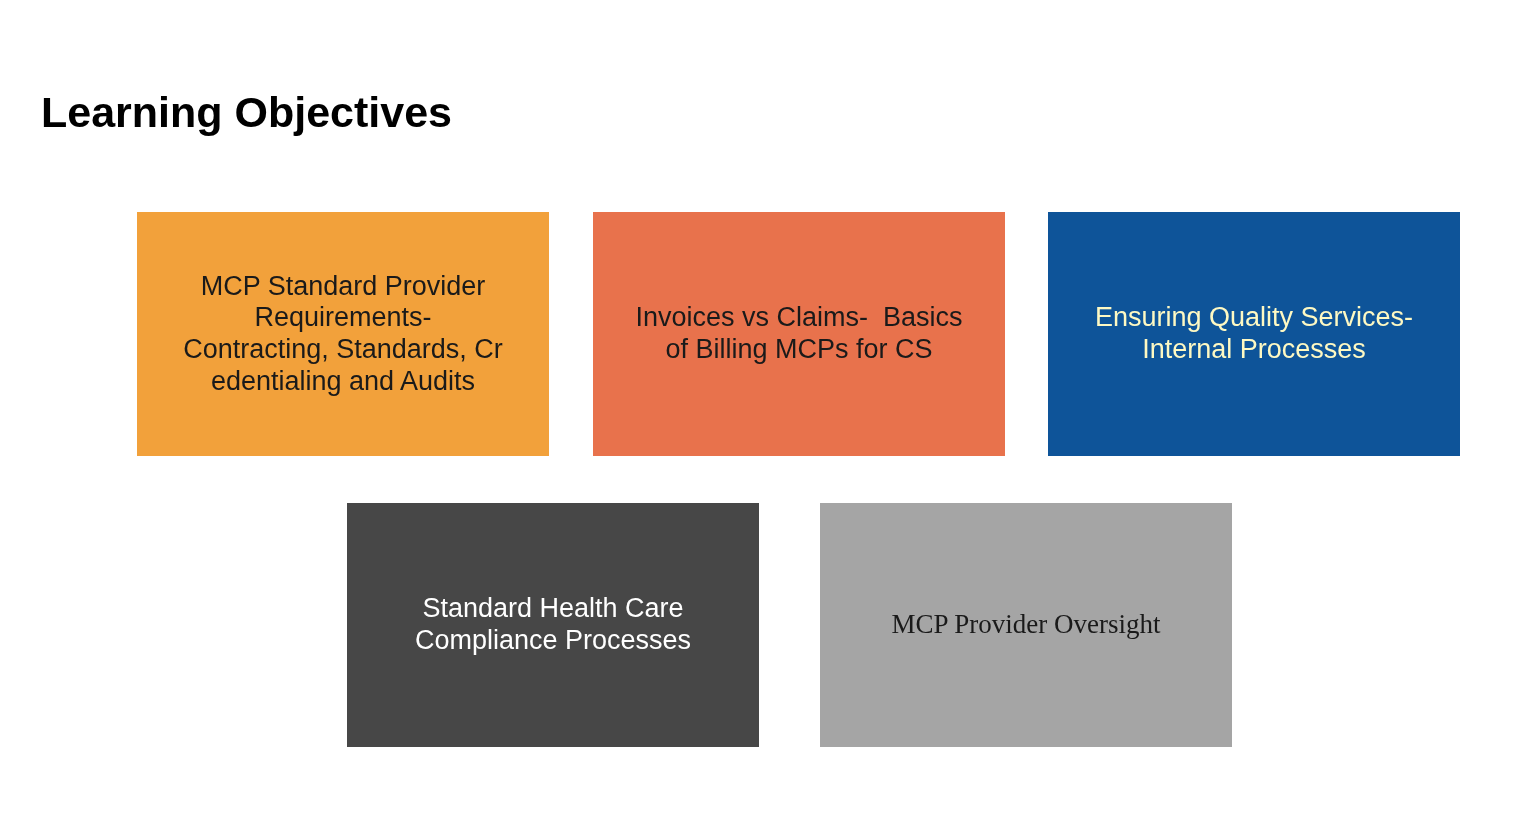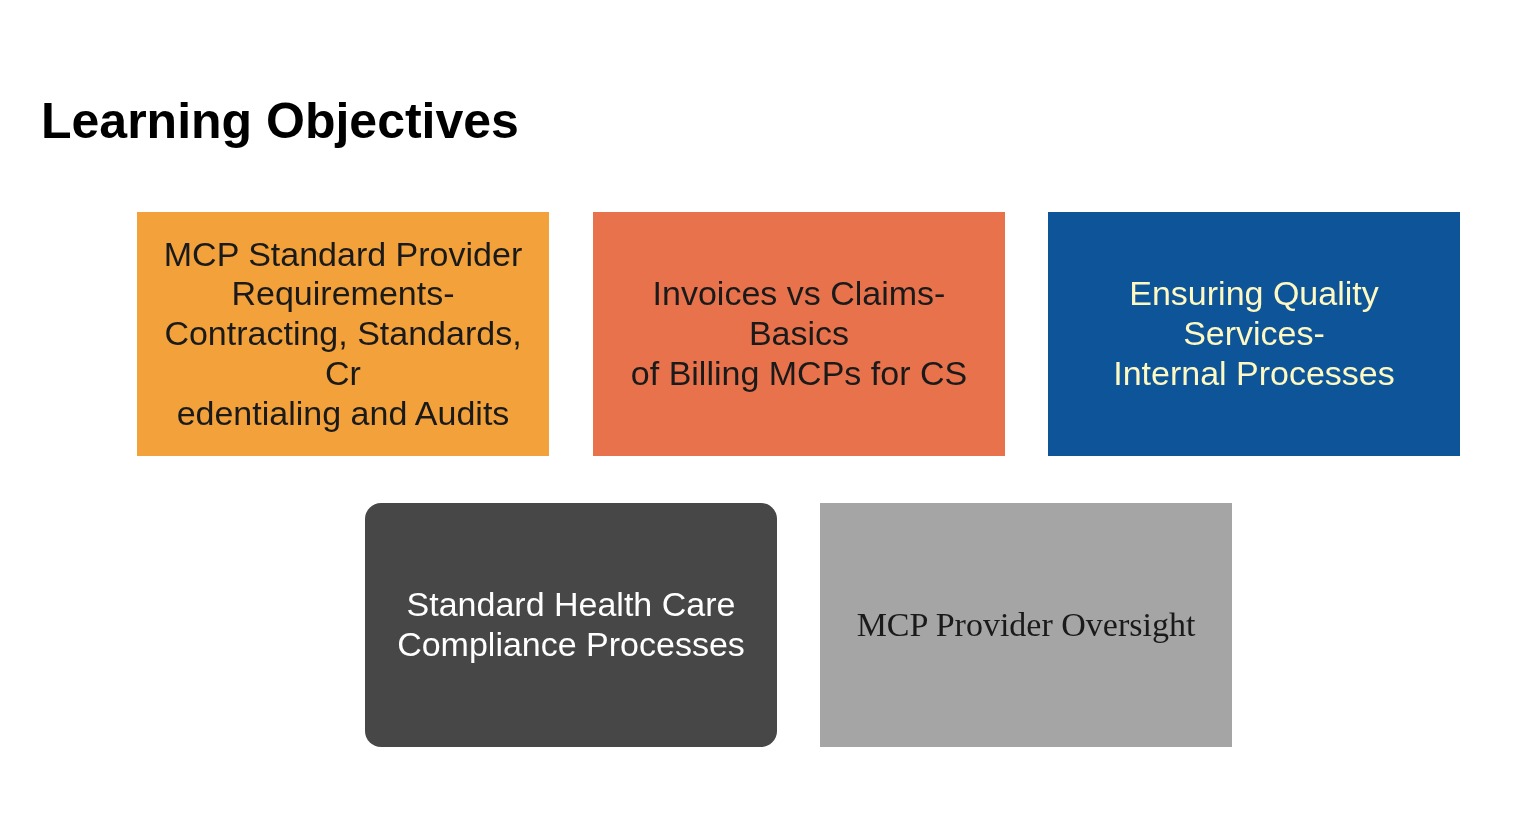--- a/index.html
+++ b/index.html
@@ -12,47 +12,47 @@
     position: relative;
     width: 1536px;
     height: 833px;
     background: #ffffff;
     overflow: hidden;
   }
   .slide-title {
     position: absolute;
     left: 41px;
     top: 60px;
-    font-size: 50px;
+    font-size: 43px;
     font-weight: 800;
     letter-spacing: 0px;
     color: #000000;
     line-height: 1.1;
     white-space: nowrap;
   }
   .card {
     position: absolute;
     width: 412px;
     height: 244px;
     display: flex;
     align-items: center;
     justify-content: center;
     text-align: center;
     box-sizing: border-box;
     padding: 10px 12px;
   }
   .card .card-label {
-    font-size: 34px;
+    font-size: 27px;
     line-height: 1.17;
     white-space: pre-wrap;
   }
   .card.pos-1 { left: 137px;  top: 212px; }
   .card.pos-2 { left: 593px;  top: 212px; }
   .card.pos-3 { left: 1048px; top: 212px; }
-  .card.pos-4 { left: 365px;  top: 503px; border-radius: 16px; }
+  .card.pos-4 { left: 347px;  top: 503px; }
   .card.pos-5 { left: 820px;  top: 503px; }
 </style>
 </head>
 <body>
 
 <div class="slide" style="background-color: rgb(255, 255, 255);">
 
   <h1 class="slide-title" style="color: rgb(0, 0, 0);">Learning Objectives</h1>
 
   <div class="card pos-1" style="background-color: rgb(242, 161, 59); color: rgb(26, 26, 26);">

